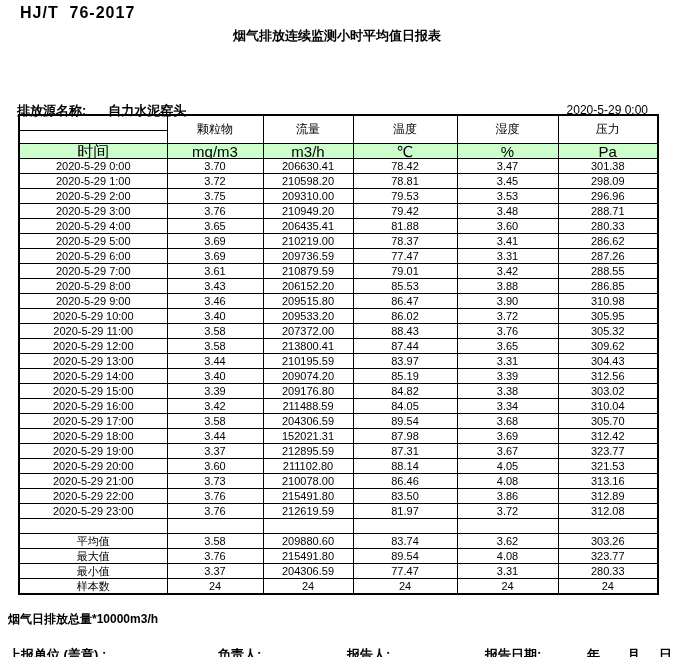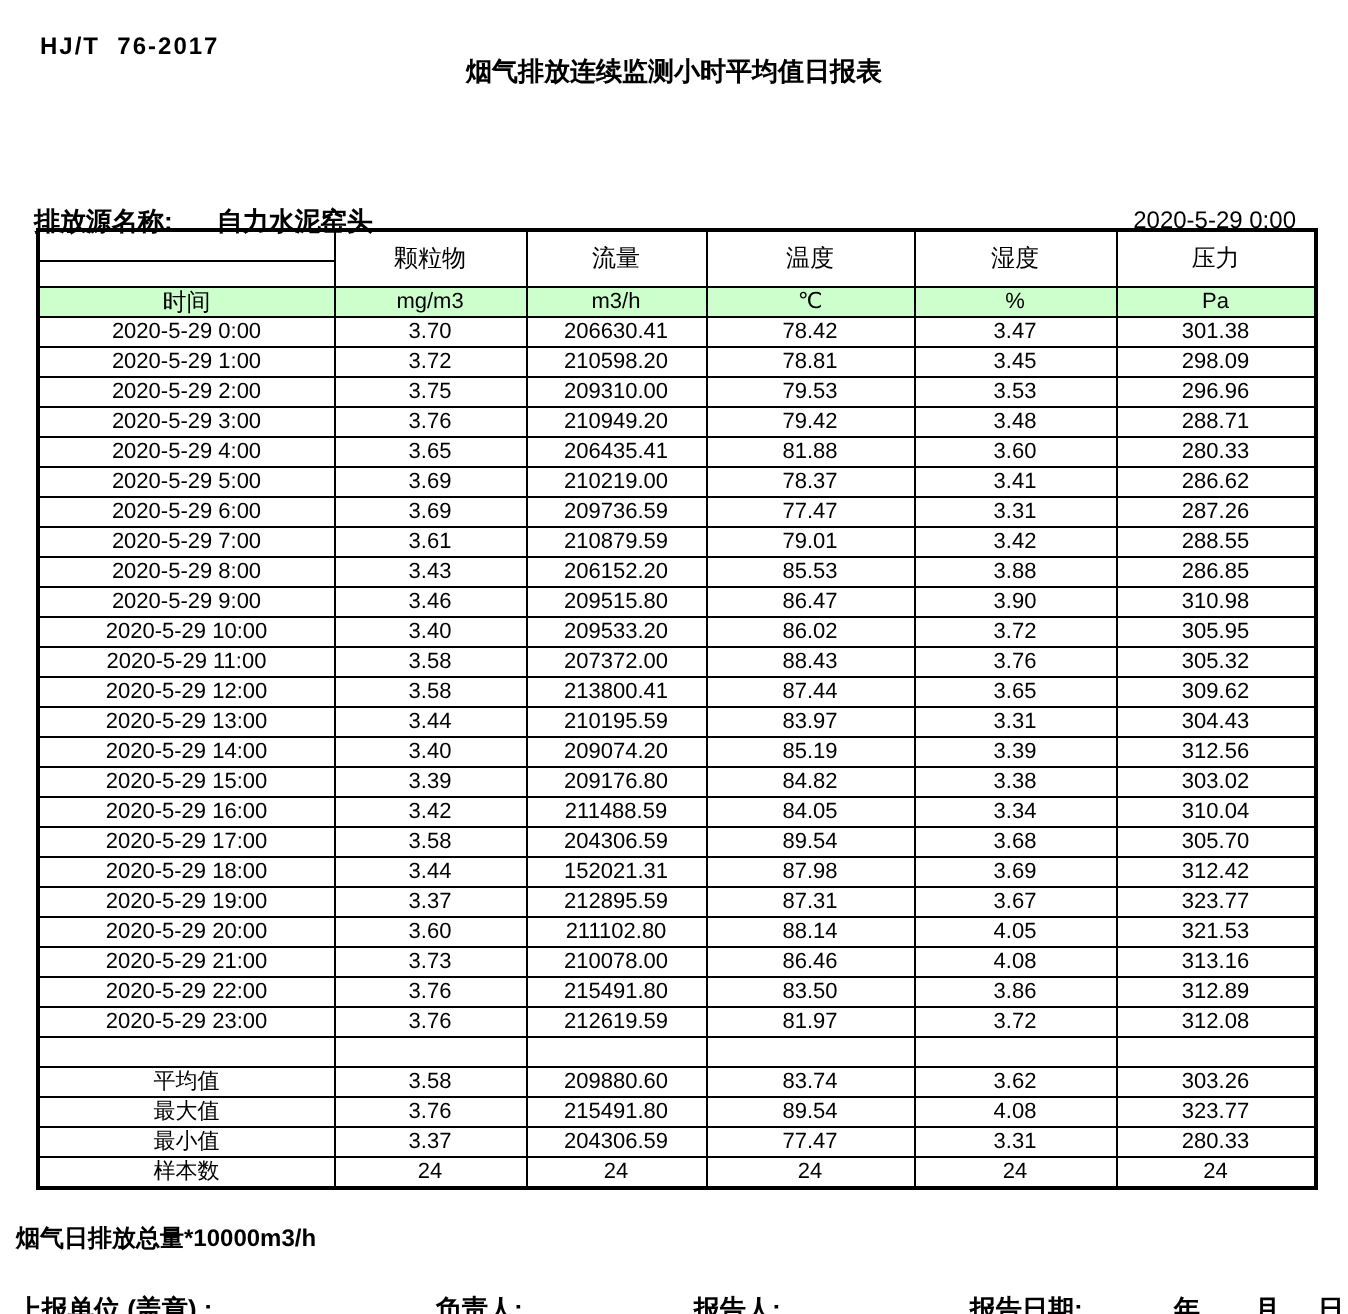--- a/index.html
+++ b/index.html
@@ -13,23 +13,23 @@
     overflow: hidden;
   }
   .page {
     position: relative;
     width: 674px;
     height: 657px;
   }
   .doc-code {
     position: absolute;
     left: 20px;
-    top: 16px;
+    top: 4px;
     font-weight: bold;
-    font-size: 12px;
+    font-size: 16px;
     letter-spacing: 1px;
     white-space: pre;
   }
   .title {
     position: absolute;
     left: 0;
     top: 27px;
     width: 100%;
     text-align: center;
     font-weight: bold;
@@ -80,24 +80,24 @@
   }
   th.split-cell { position: relative; }
   .split-inner {
     position: absolute;
     left: 0; right: 0; top: 50%;
     border-top: 1px solid #000000;
     height: 0;
   }
   tr.unit-row th {
     background: #ccffcc;
-    font-size: 11px;
+    font-size: 15px;
     height: 14px;
   }
-  tr.unit-row th.time-header { font-size: 12px; }
+  tr.unit-row th.time-header { font-size: 16px; }
   td.flow { font-weight: bold; }
   tr.total-row td.row-label {
     text-align: left;
     padding-left: 12px;
   }
   .footer-note {
     position: absolute;
     left: 8px;
     top: 611px;
     font-size: 12px;

